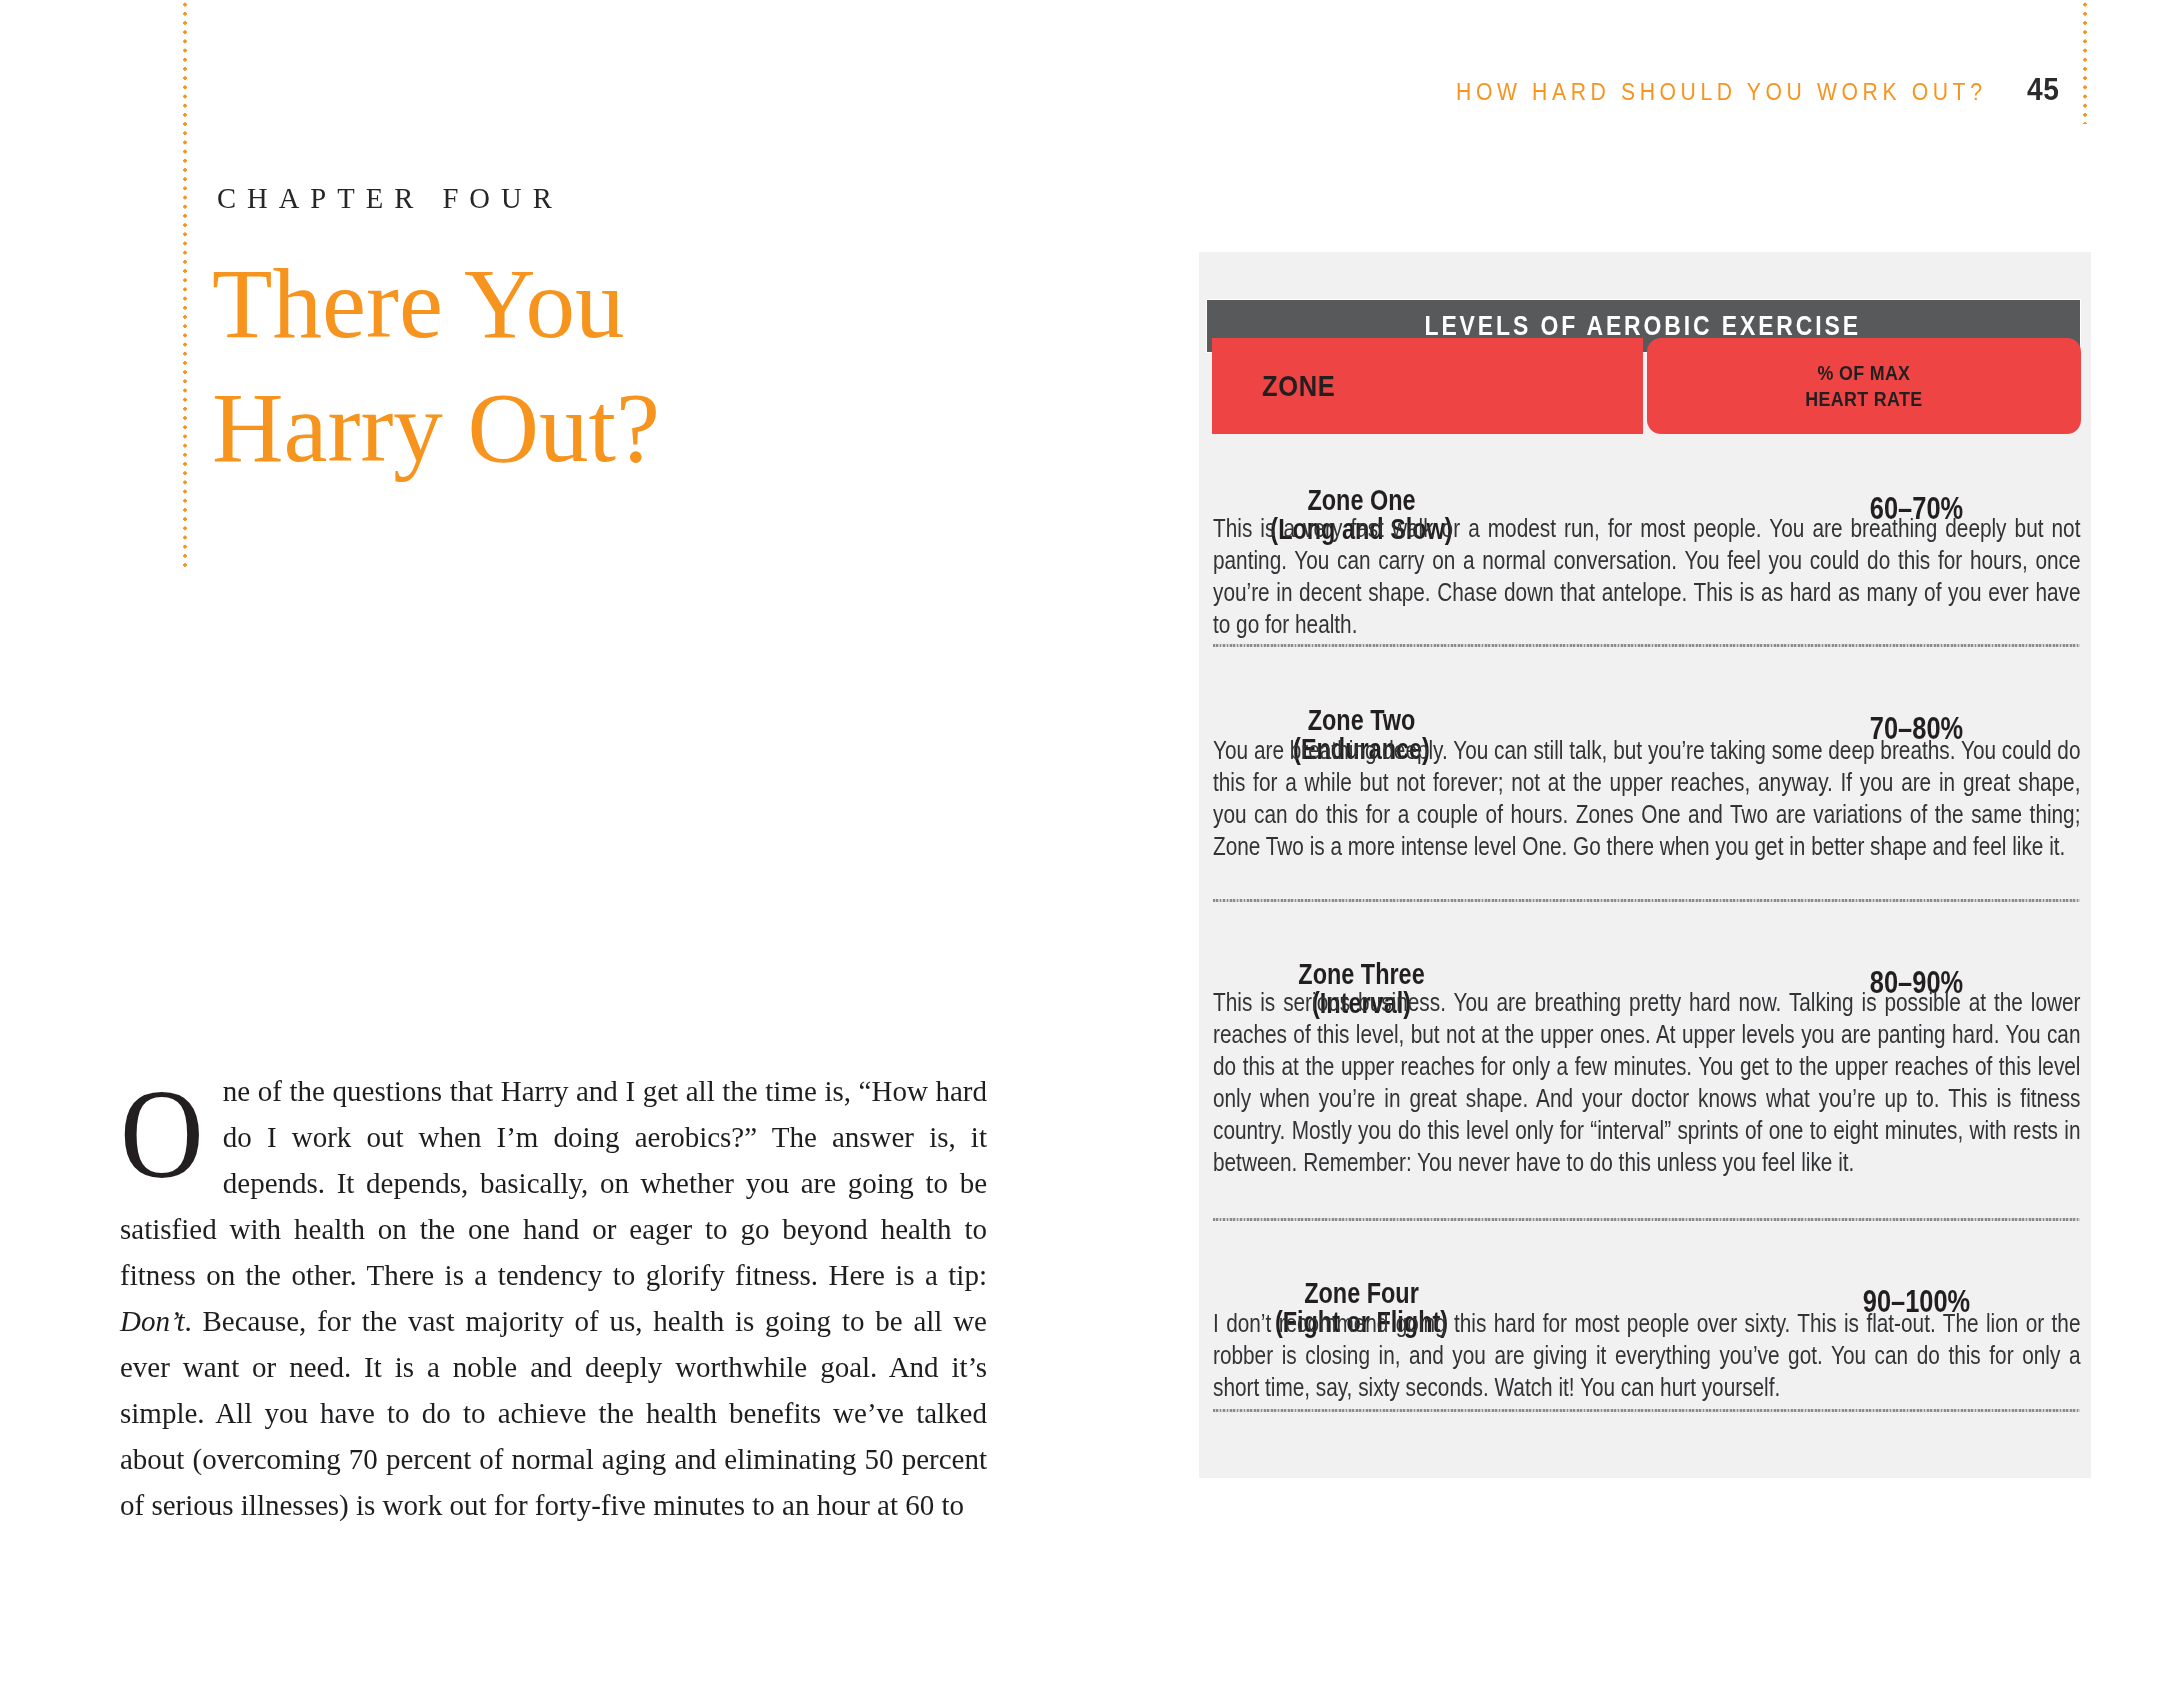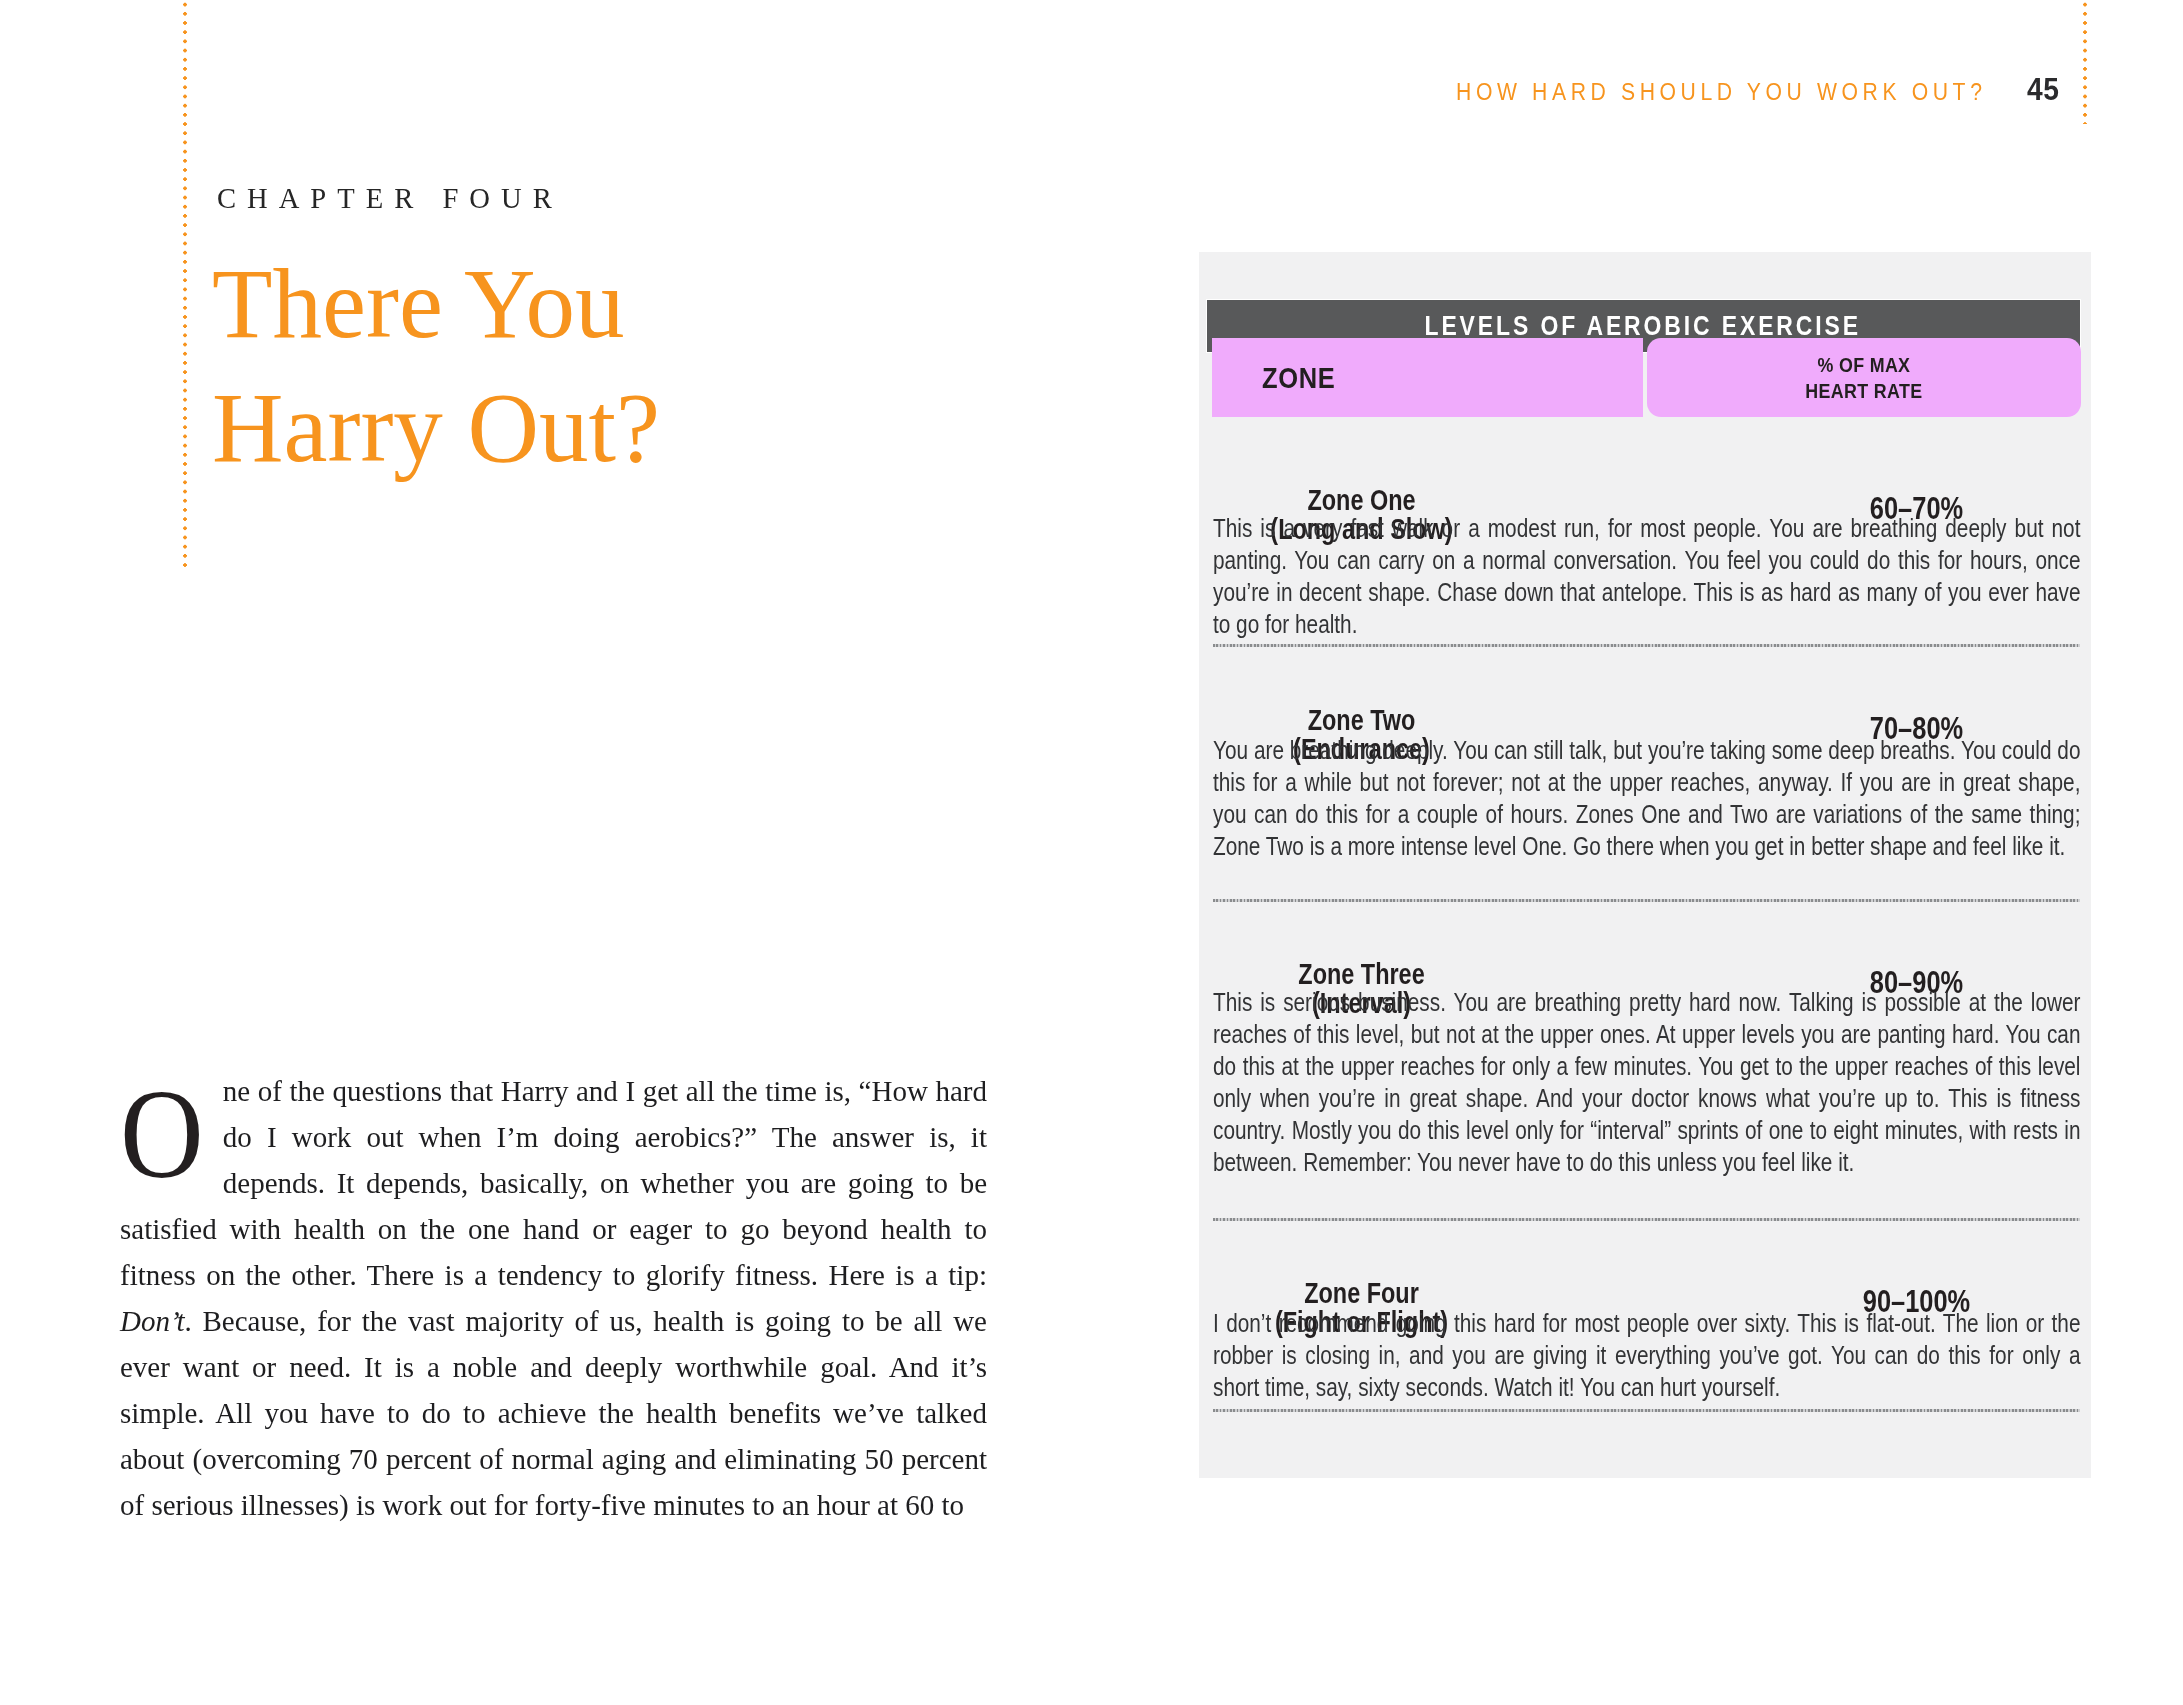--- a/index.html
+++ b/index.html
@@ -88,22 +88,22 @@
     background:#58595A;
     border:1.7px solid #ffffff;
     display:flex; align-items:center; justify-content:center;margin-top:30px;
   }
   .panel-title-bar .bar-text {
     color:#ffffff; font-size:27px; font-weight:700;
     letter-spacing:3.4px; white-space:nowrap;
     transform:scaleX(0.85); transform-origin:center center;
   }
   .col-head {
-    position:absolute; top:86px; height:79px;
-    background:#f0abfc;
+    position:absolute; top:86px; height:96px;
+    background:#ef4444;
     display:flex; align-items:center;
   }
   .col-head.zone { left:13.4px; width:431px; padding-left:50px; }
   .col-head.pct  { left:448px; width:434px; justify-content:center;border-radius:14px; }
   .col-head .zone-text {
     font-size:30px; font-weight:700; color:#231F20; letter-spacing:0.8px;
     transform:scaleX(0.85); transform-origin:left center; white-space:nowrap;
   }
   .col-head .pct-text {
     font-size:21px; font-weight:700; color:#231F20; line-height:26px;

